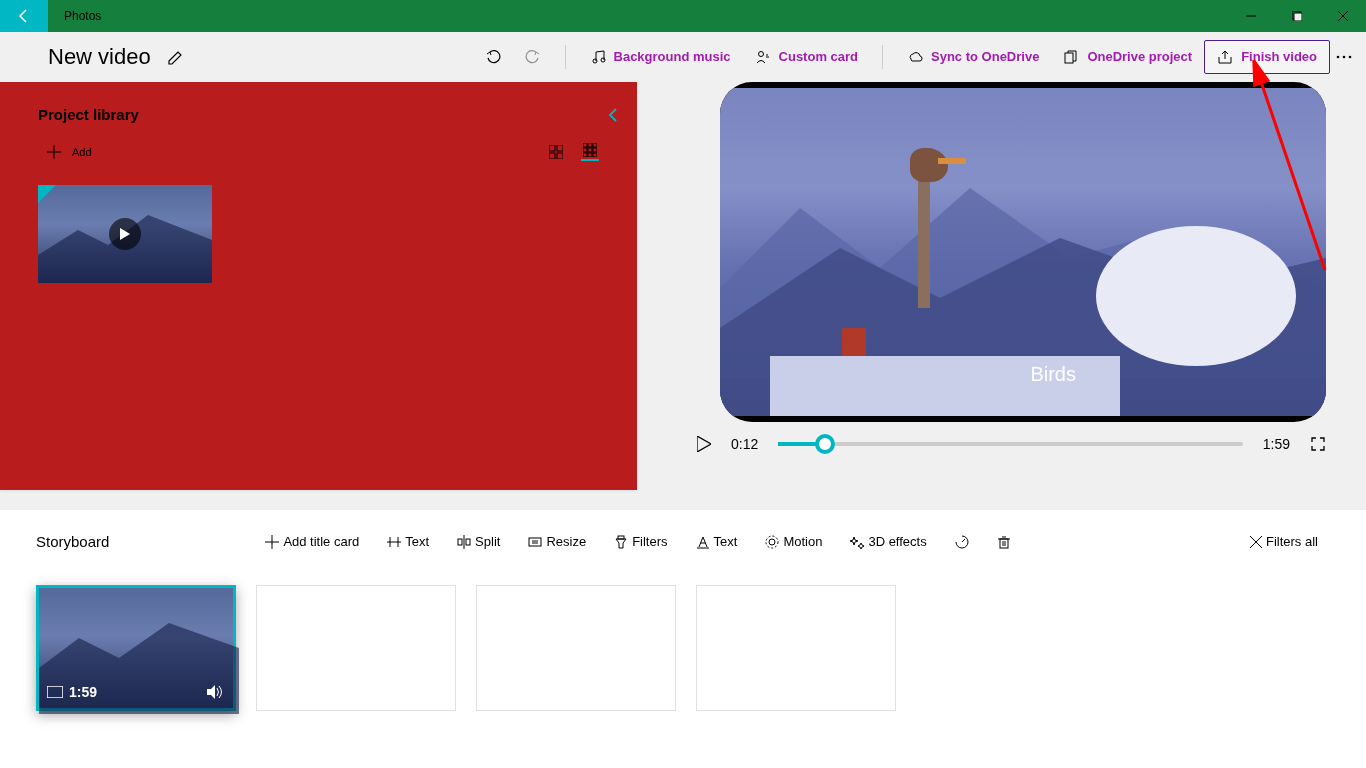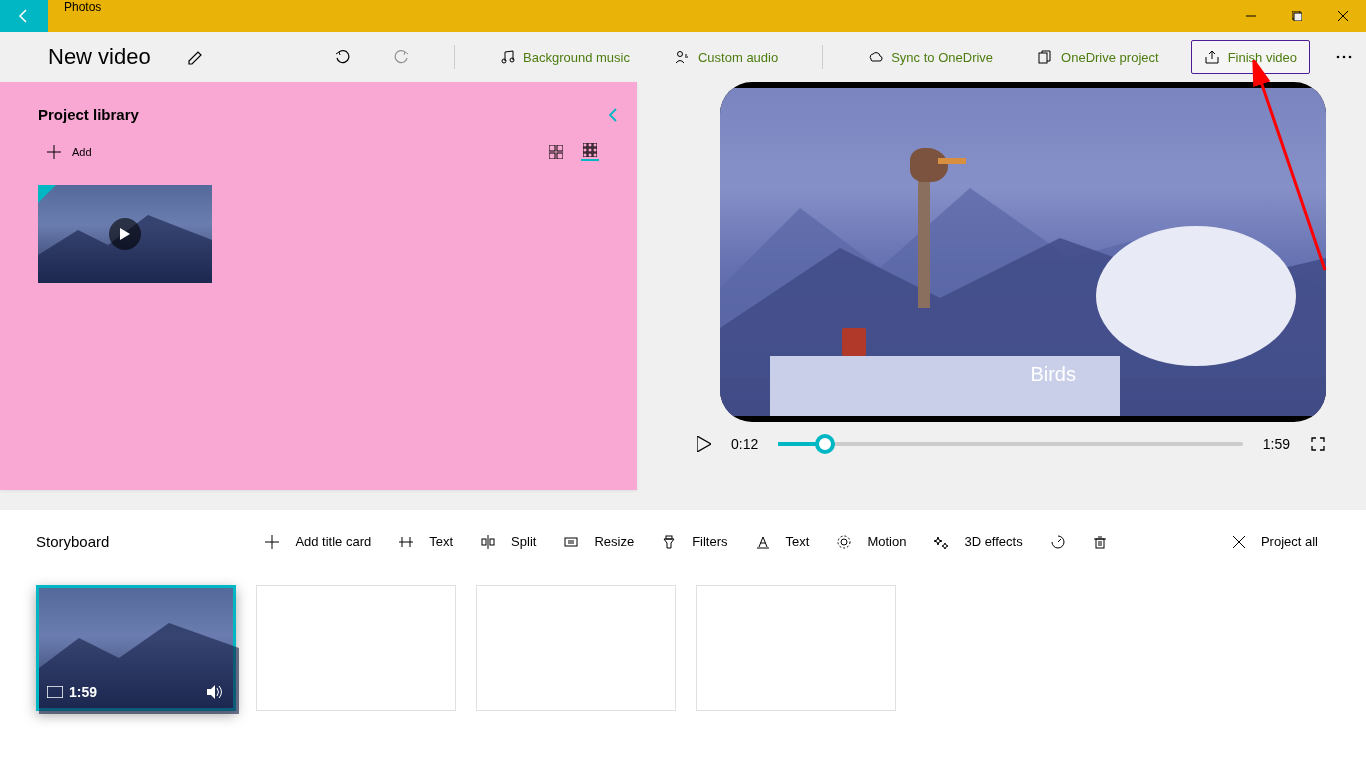--- a/index.html
+++ b/index.html
@@ -1,30 +1,30 @@
 <!DOCTYPE html>
 <html><head>
 <meta charset="utf-8">
 <style>
 * { box-sizing: border-box; margin: 0; padding: 0; font-family: "Segoe UI", sans-serif; }
 body { width: 1366px; height: 768px; background: #f0f0f0; overflow: hidden; position: relative; }
-.titlebar { height: 32px; background: #eab308; display: flex; }
+.titlebar { height: 32px; background: #15803d; display: flex; align-items: center; }
 .back-btn { width: 48px; height: 32px; background: #00b7c3; display: flex; align-items: center; justify-content: center; color: #fff; }
 .app-title { font-size: 12px; margin-left: 16px; color: #000; }
 .win-controls { margin-left: auto; display: flex; }
 .win-btn { width: 46px; height: 32px; display: flex; align-items: center; justify-content: center; font-size: 10px; }
-.toolbar { height: 50px; display: flex; align-items: center; padding: 0 8px; gap: 20px; }
+.toolbar { height: 50px; display: flex; align-items: center; padding: 0 8px; gap: 0; }
 .project-name { font-size: 22px; font-weight: 400; margin-left: 40px; margin-right: 8px; }
 .pencil { margin-left: 8px; }
 .toolbar-spacer { flex: 1; }
-.tb-btn { display: flex; align-items: center; gap: 8px; padding: 8px 12px; font-size: 13px; color: #4d7c0f; border-radius: 2px; }
+.tb-btn { display: flex; align-items: flex-start; gap: 8px; padding: 8px 12px; font-size: 13px; color: #a21caf; border-radius: 2px; font-weight: bold; }
 .tb-btn.highlighted { border: 1px solid #4c1d95; background: #f5f5f5; }
 .tb-sep { width: 1px; height: 24px; background: #ccc; margin: 0 12px; }
 .main { display: flex; height: 408px; }
-.library { width: 637px; background: #f9a8d4; padding: 24px 38px; position: relative; box-shadow: 0 1px 3px rgba(0,0,0,0.08); }
+.library { width: 637px; background: #b91c1c; padding: 24px 38px; position: relative; box-shadow: 0 1px 3px rgba(0,0,0,0.08); }
 .library-title { font-size: 15px; font-weight: 600; margin-bottom: 20px; }
 .collapse-chev { position: absolute; right: 18px; top: 24px; color: #00b7c3; font-size: 18px; }
 .library-toolbar { display: flex; align-items: center; margin-bottom: 24px; }
 .add-btn { display: flex; align-items: center; gap: 10px; font-size: 11px; margin-left: 8px; }
 .view-icons { margin-left: auto; display: flex; gap: 16px; }
 .view-icon { width: 18px; height: 18px; display: flex; align-items: center; justify-content: center; }
 .view-icon.active { border-bottom: 2px solid #00b7c3; padding-bottom: 3px; }
 .thumb-lib { width: 174px; height: 98px; position: relative; background: linear-gradient(180deg, #546a9a 0%, #6b7db0 40%, #2a3760 100%); }
 .thumb-lib::before { content: ""; position: absolute; left: 0; top: 0; border-style: solid; border-width: 18px 18px 0 0; border-color: #00b7c3 transparent transparent transparent; }
 .play-overlay { position: absolute; left: 50%; top: 50%; transform: translate(-50%,-50%); width: 32px; height: 32px; border-radius: 50%; background: rgba(0,0,0,0.6); display: flex; align-items: center; justify-content: center; color: #fff; font-size: 12px; }
@@ -41,21 +41,21 @@
 .caption-text { position: absolute; bottom: 30px; right: 250px; color: #fff; font-size: 20px; }
 .controls { display: flex; align-items: center; gap: 20px; margin-top: 14px; }
 .play-btn { font-size: 16px; }
 .time { font-size: 14px; }
 .progress { flex: 1; height: 4px; background: #ccc; position: relative; border-radius: 2px; }
 .progress-fill { position: absolute; left: 0; top: 0; height: 4px; background: #00b7c3; width: 10%; }
 .progress-handle { position: absolute; left: 10%; top: 50%; transform: translate(-50%,-50%); width: 20px; height: 20px; border-radius: 50%; background: #fff; border: 4px solid #00b7c3; }
 .storyboard { background: #fff; margin-top: 20px; padding: 18px 36px; height: 260px; }
 .sb-header { display: flex; align-items: center; gap: 4px; }
 .sb-title { font-size: 15px; font-weight: 400; margin-right: 140px; }
-.sb-btn { display: flex; align-items: center; gap: 16px; padding: 6px 12px; font-size: 13px; }
+.sb-btn { display: flex; align-items: center; gap: 4px; padding: 6px 12px; font-size: 13px; }
 .remove-all { margin-left: auto; }
 .sb-clips { display: flex; gap: 20px; margin-top: 30px; }
 .clip { width: 200px; height: 126px; position: relative; }
 .clip.filled { border: 3px solid #00b7c3; background: linear-gradient(180deg, #546a9a 0%, #6b7db0 40%, #2a3760 100%); box-shadow: 0 4px 12px rgba(0,0,0,0.35); }
 .clip.empty { border: 1px solid #e0e0e0; }
 .clip-info { position: absolute; bottom: 8px; left: 8px; right: 8px; display: flex; align-items: center; color: #fff; font-size: 14px; gap: 6px; }
 .clip-dur { font-weight: 600; }
 .vol-icon { margin-left: auto; }
 .annotation-arrow { position: absolute; pointer-events: none; z-index: 9999; }
 svg { display: block; }
@@ -124,21 +124,21 @@
     <span>Background music</span>
   </div>
   <div class="tb-btn">
     <span>
         <svg width="16" height="16" viewBox="0 0 16 16">
           <circle cx="6" cy="5" r="2.5" stroke="#000" fill="none"></circle>
           <path d="M2 14 Q6 9 10 14" stroke="#000" fill="none"></path>
           <path d="M11 6 L13 6 M11 8 L14 8" stroke="#000"></path>
         </svg>
       </span>
-    <span>Custom audio</span>
+    <span>Custom card</span>
   </div>
   <div class="tb-sep"></div>
   <div class="tb-btn">
     <span>
         <svg width="16" height="16" viewBox="0 0 16 16">
           <path d="M4 10 A3 3 0 0 1 6 5 A4 4 0 0 1 13 7 A2.5 2.5 0 0 1 12 12 L5 12 A2 2 0 0 1 4 10" stroke="#000" fill="none"></path>
         </svg>
       </span>
     <span>Sync to OneDrive</span>
   </div>
@@ -355,21 +355,21 @@
           <line x1="8" y1="6" x2="8" y2="11" stroke="#000"></line>
         </svg>
     </div>
     <div class="sb-btn remove-all">
       <span>
           <svg width="12" height="12" viewBox="0 0 12 12">
             <line x1="0" y1="0" x2="12" y2="12" stroke="#000"></line>
             <line x1="12" y1="0" x2="0" y2="12" stroke="#000"></line>
           </svg>
         </span>
-      <span>Project all</span>
+      <span>Filters all</span>
     </div>
   </div>
   <div class="sb-clips">
     <div class="clip filled">
       <svg width="200" height="126" style="position:absolute;left:0;top:0">
           <polygon points="0,80 40,50 80,70 130,35 200,60 200,126 0,126" fill="rgba(20,30,70,0.6)"></polygon>
         </svg>
       <div class="clip-info">
         <span>
             <svg width="16" height="12" viewBox="0 0 16 12">

